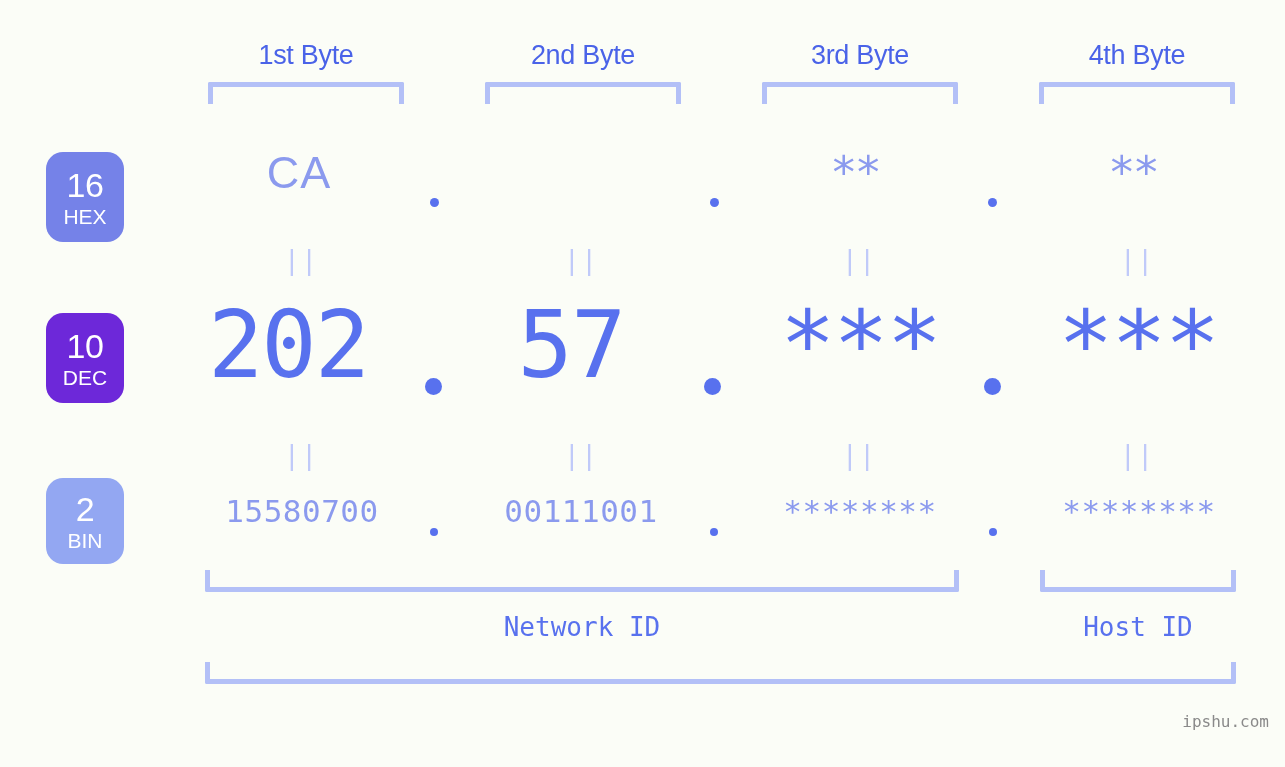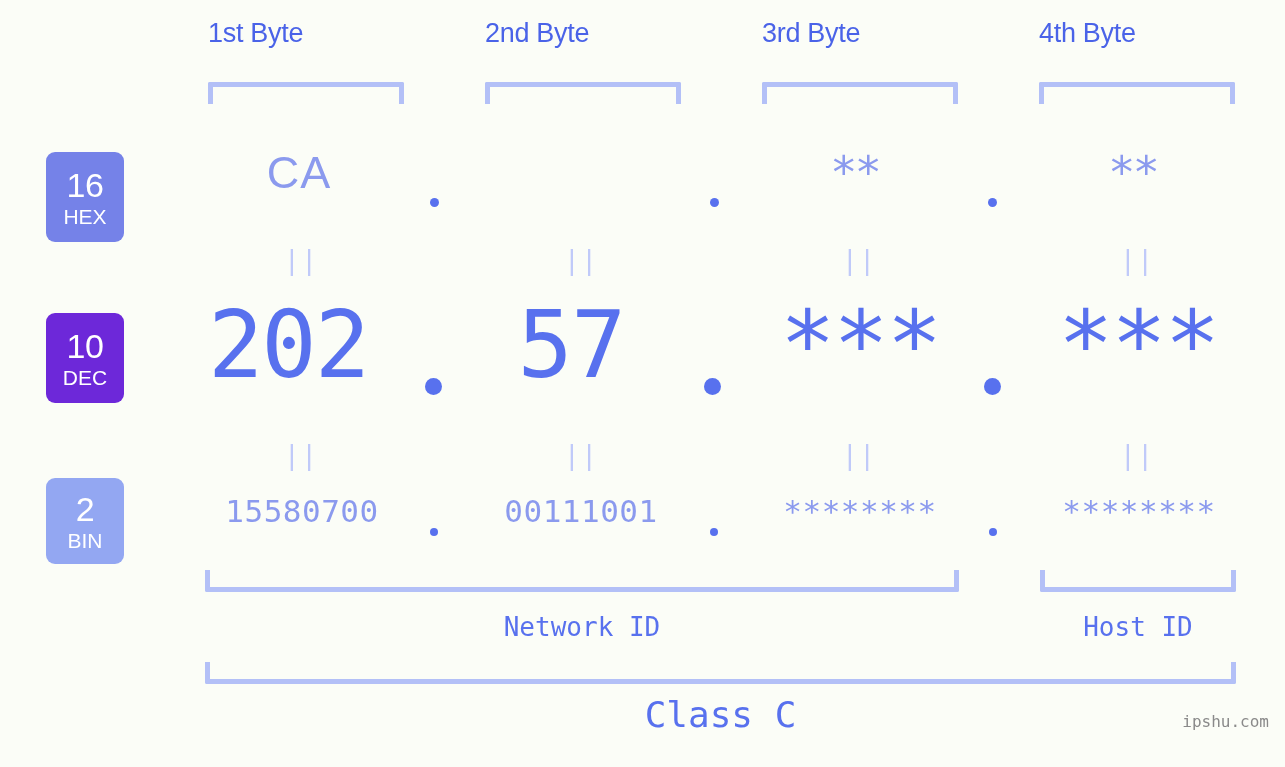--- a/index.html
+++ b/index.html
@@ -15,22 +15,23 @@
   }
   .stage {
     position: relative;
     width: 1285px;
     height: 767px;
   }
 
   
   .col-header {
     position: absolute;
-    top: 18px;
-    width: 196px;
+    top: 40px;
+    width: 196px;
+    text-align: center;
     font-family: "Liberation Sans", sans-serif;
     font-size: 27px;
     font-weight: 400;
     color: #4a63e8;
     letter-spacing: -0.3px;
     white-space: nowrap;
   }
 
   
   .top-bracket {
@@ -43,21 +44,21 @@
     border-right: 5px solid #b3c0f7;
     box-sizing: border-box;
     border-radius: 2px 2px 0 0;
   }
 
   
   .badge {
     position: absolute;
     left: 46px;
     width: 78px;
-    border-radius: 9px;
+    border-radius: 17px;
     color: #ffffff;
     box-sizing: border-box;
     display: flex;
     flex-direction: column;
     align-items: center;
     justify-content: center;
     line-height: 1;
   }
   .badge .num {
     font-size: 34px;
@@ -244,17 +245,16 @@
   <div class="cell bin-val" style="left:755px">********</div>
   <div class="dot dot-bin" style="left:989px"></div>
   <div class="cell bin-val" style="left:1034px">********</div>
 
   <div class="bot-bracket" id="br-network"></div>
   <div class="bot-bracket" id="br-host"></div>
   <div class="bot-bracket" id="br-class"></div>
 
   <div class="bot-label" id="lbl-network">Network ID</div>
   <div class="bot-label" id="lbl-host">Host ID</div>
-  <div class="bot-label" id="lbl-class">Class C</div>
 
   <div id="watermark">ipshu.com</div>
 
 </div>
 
 </body></html>

